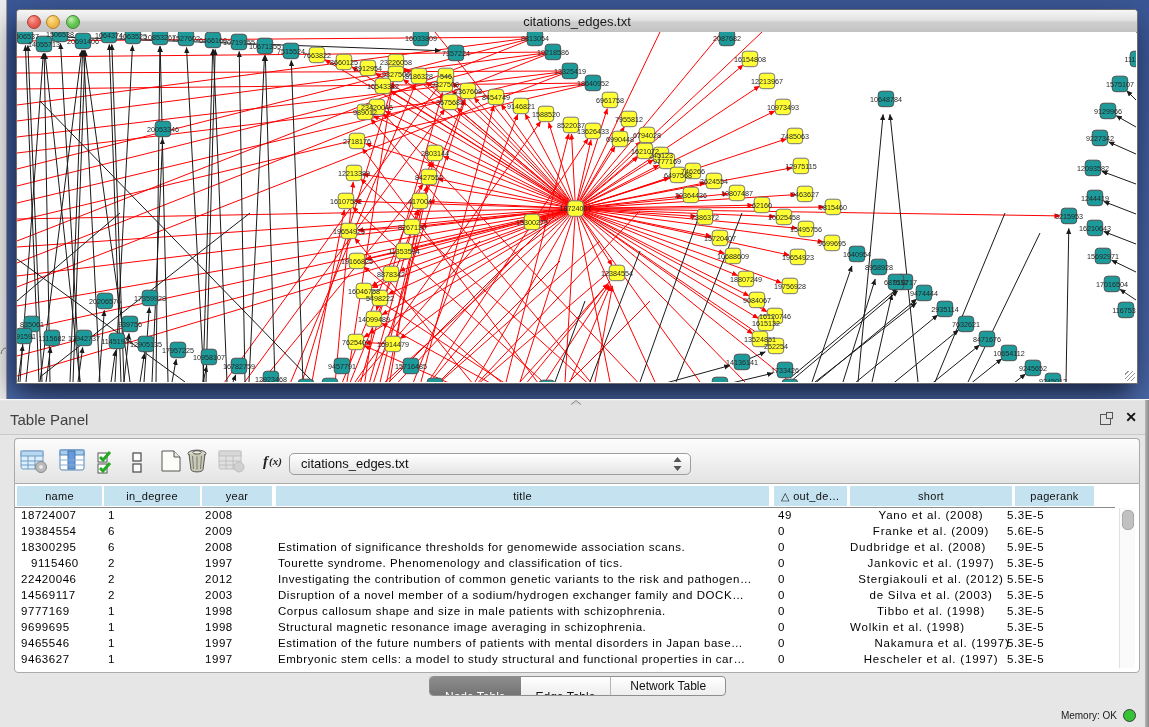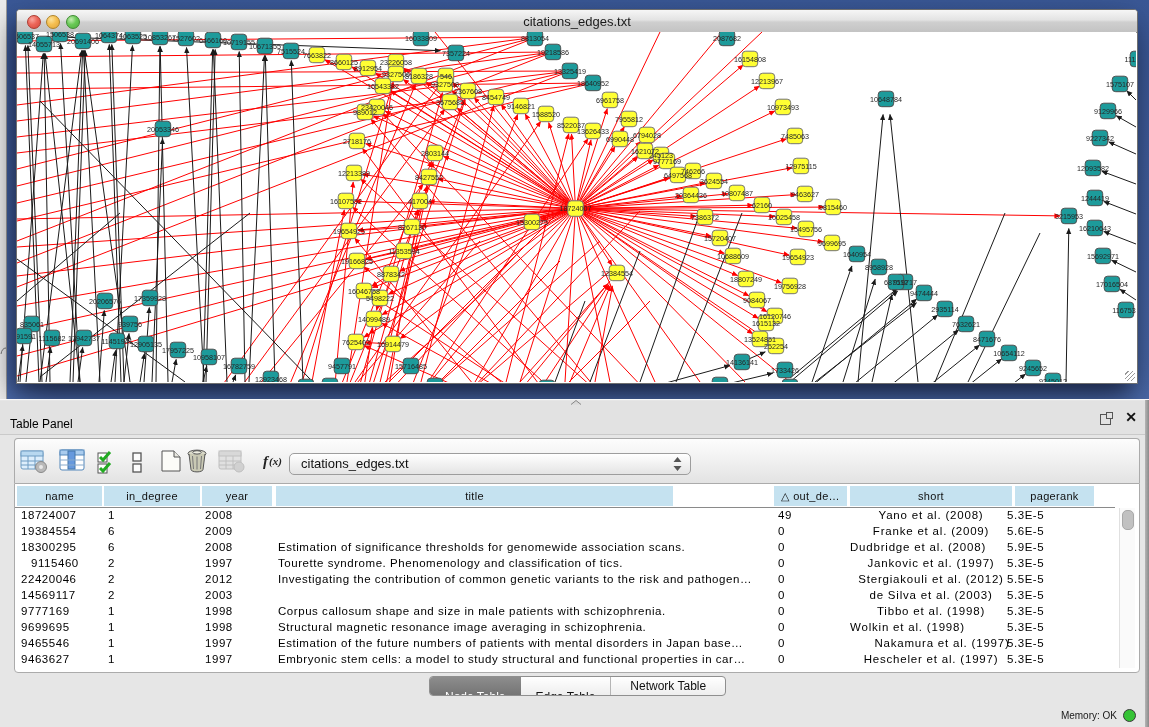--- a/index.html
+++ b/index.html
@@ -12,21 +12,21 @@
  background:linear-gradient(180deg,#f6f6f6 0%,#e3e3e3 45%,#cfcfcf 55%,#c3c3c3 100%);
  border-bottom:1px solid #8b8b8b}
 .tl{position:absolute;top:5px;width:12px;height:12px;border-radius:50%}
 #titletext{position:absolute;top:4px;left:0;width:100%;text-align:center;font-size:13px;color:#1a1a1a}
 #canvas{position:absolute;left:0;top:22px;width:1119px;height:350px;background:#fff;overflow:hidden}
 #grip{position:absolute;right:2px;bottom:2px;width:10px;height:10px;
  background:repeating-linear-gradient(135deg,transparent 0 2px,#999 2px 3px)}
 
 #panel{position:absolute;left:0;top:399px;width:1149px;height:328px;background:#e6e6e6;border-top:1px solid #f8f8f8}
 #paneltitle{position:absolute;left:0;top:1px;width:100%;height:33px;background:#e2e2e2;border-bottom:1px solid #cacaca}
-#paneltitle span{position:absolute;left:10px;top:16px;font-size:12px;color:#000000}
+#paneltitle span{position:absolute;left:10px;top:10px;font-size:15px;color:#404040}
 #floatico{position:absolute;right:38px;top:13px;width:9px;height:9px;border:1px solid #555}
 #floatico:before{content:"";position:absolute;right:-3px;top:-3px;width:5px;height:5px;border:1px solid #555;background:#e2e2e2}
 #closex{position:absolute;right:12px;top:8px;font-size:14px;font-weight:bold;color:#111}
 #toolbar{position:absolute;left:14px;top:38px;width:1124px;height:44px;
  background:linear-gradient(180deg,#fdfdfd,#e3e3e3);border:1px solid #ababab;border-bottom:none;border-radius:4px 4px 0 0}
 #tblwrap{position:absolute;left:14px;top:83px;width:1124px;height:188px;background:#fff;border:1px solid #ababab;border-radius:0 0 4px 4px}
 .hcell{position:absolute;top:2px;height:20px;background:#c5e2f0;font-size:11px;letter-spacing:.3px;color:#111;text-align:center;line-height:20px}
 #hdr{position:absolute;left:0;top:0;width:1100px;height:23px;background:#fff;border-bottom:1px solid #8a8a8a}
 .row{position:absolute;left:0;width:1100px;height:16px;font-size:11.5px;letter-spacing:.55px;color:#000;white-space:nowrap}
 .c{position:absolute;top:1px}
@@ -635,21 +635,21 @@
  <svg width="9" height="14" viewBox="0 0 9 14" style="position:absolute;right:8px;top:3px">
           <path d="M4.5 0 L8.5 5 H0.5 Z M4.5 14 L8.5 9 H0.5 Z" fill="#555"></path>
         </svg>
 </div>
 </div>
  <div id="tblwrap">
   <div id="hdr">
         <div class="hcell" style="left:2px;width:85px">name</div>
         <div class="hcell" style="left:89px;width:96px">in_degree</div>
         <div class="hcell" style="left:187px;width:70px">year</div>
-        <div class="hcell" style="left:261px;width:397px">title</div>
+        <div class="hcell" style="left:261px;width:493px">title</div>
         <div class="hcell" style="left:759px;width:73px">△ out_de…</div>
         <div class="hcell" style="left:835px;width:162px">short</div>
         <div class="hcell" style="left:1000px;width:79px">pagerank</div>
       </div>
   <div class="row" style="top:24px">
         <span class="c" style="left:6px">18724007</span>
         <span class="c" style="left:93px">1</span>
         <span class="c" style="left:190px">2008</span>
         <span class="c" style="left:763px">49</span>
         <span class="c" style="left:835px;width:162px;text-align:center;letter-spacing:.8px">Yano et al. (2008)</span>
@@ -687,20 +687,21 @@
         <span class="c" style="left:190px">2012</span>
         <span class="c" style="left:263px;width:492px;overflow:hidden;text-overflow:ellipsis">Investigating the contribution of common genetic variants to the risk and pathogen…</span>
         <span class="c" style="left:763px">0</span>
         <span class="c" style="left:835px;width:162px;text-align:center;letter-spacing:.8px">Stergiakouli et al. (2012)</span>
         <span class="c" style="left:992px">5.5E-5</span>
       </div>
   <div class="row" style="top:104px">
         <span class="c" style="left:6px">14569117</span>
         <span class="c" style="left:93px">2</span>
         <span class="c" style="left:190px">2003</span>
+        <span class="c" style="left:263px;width:492px;overflow:hidden;text-overflow:ellipsis">Disruption of a novel member of a sodium/hydrogen exchanger family and DOCK…</span>
         <span class="c" style="left:763px">0</span>
         <span class="c" style="left:835px;width:162px;text-align:center;letter-spacing:.8px">de Silva et al. (2003)</span>
         <span class="c" style="left:992px">5.3E-5</span>
       </div>
   <div class="row" style="top:120px">
         <span class="c" style="left:6px">9777169</span>
         <span class="c" style="left:93px">1</span>
         <span class="c" style="left:190px">1998</span>
         <span class="c" style="left:263px;width:492px;overflow:hidden;text-overflow:ellipsis">Corpus callosum shape and size in male patients with schizophrenia.</span>
         <span class="c" style="left:763px">0</span>

